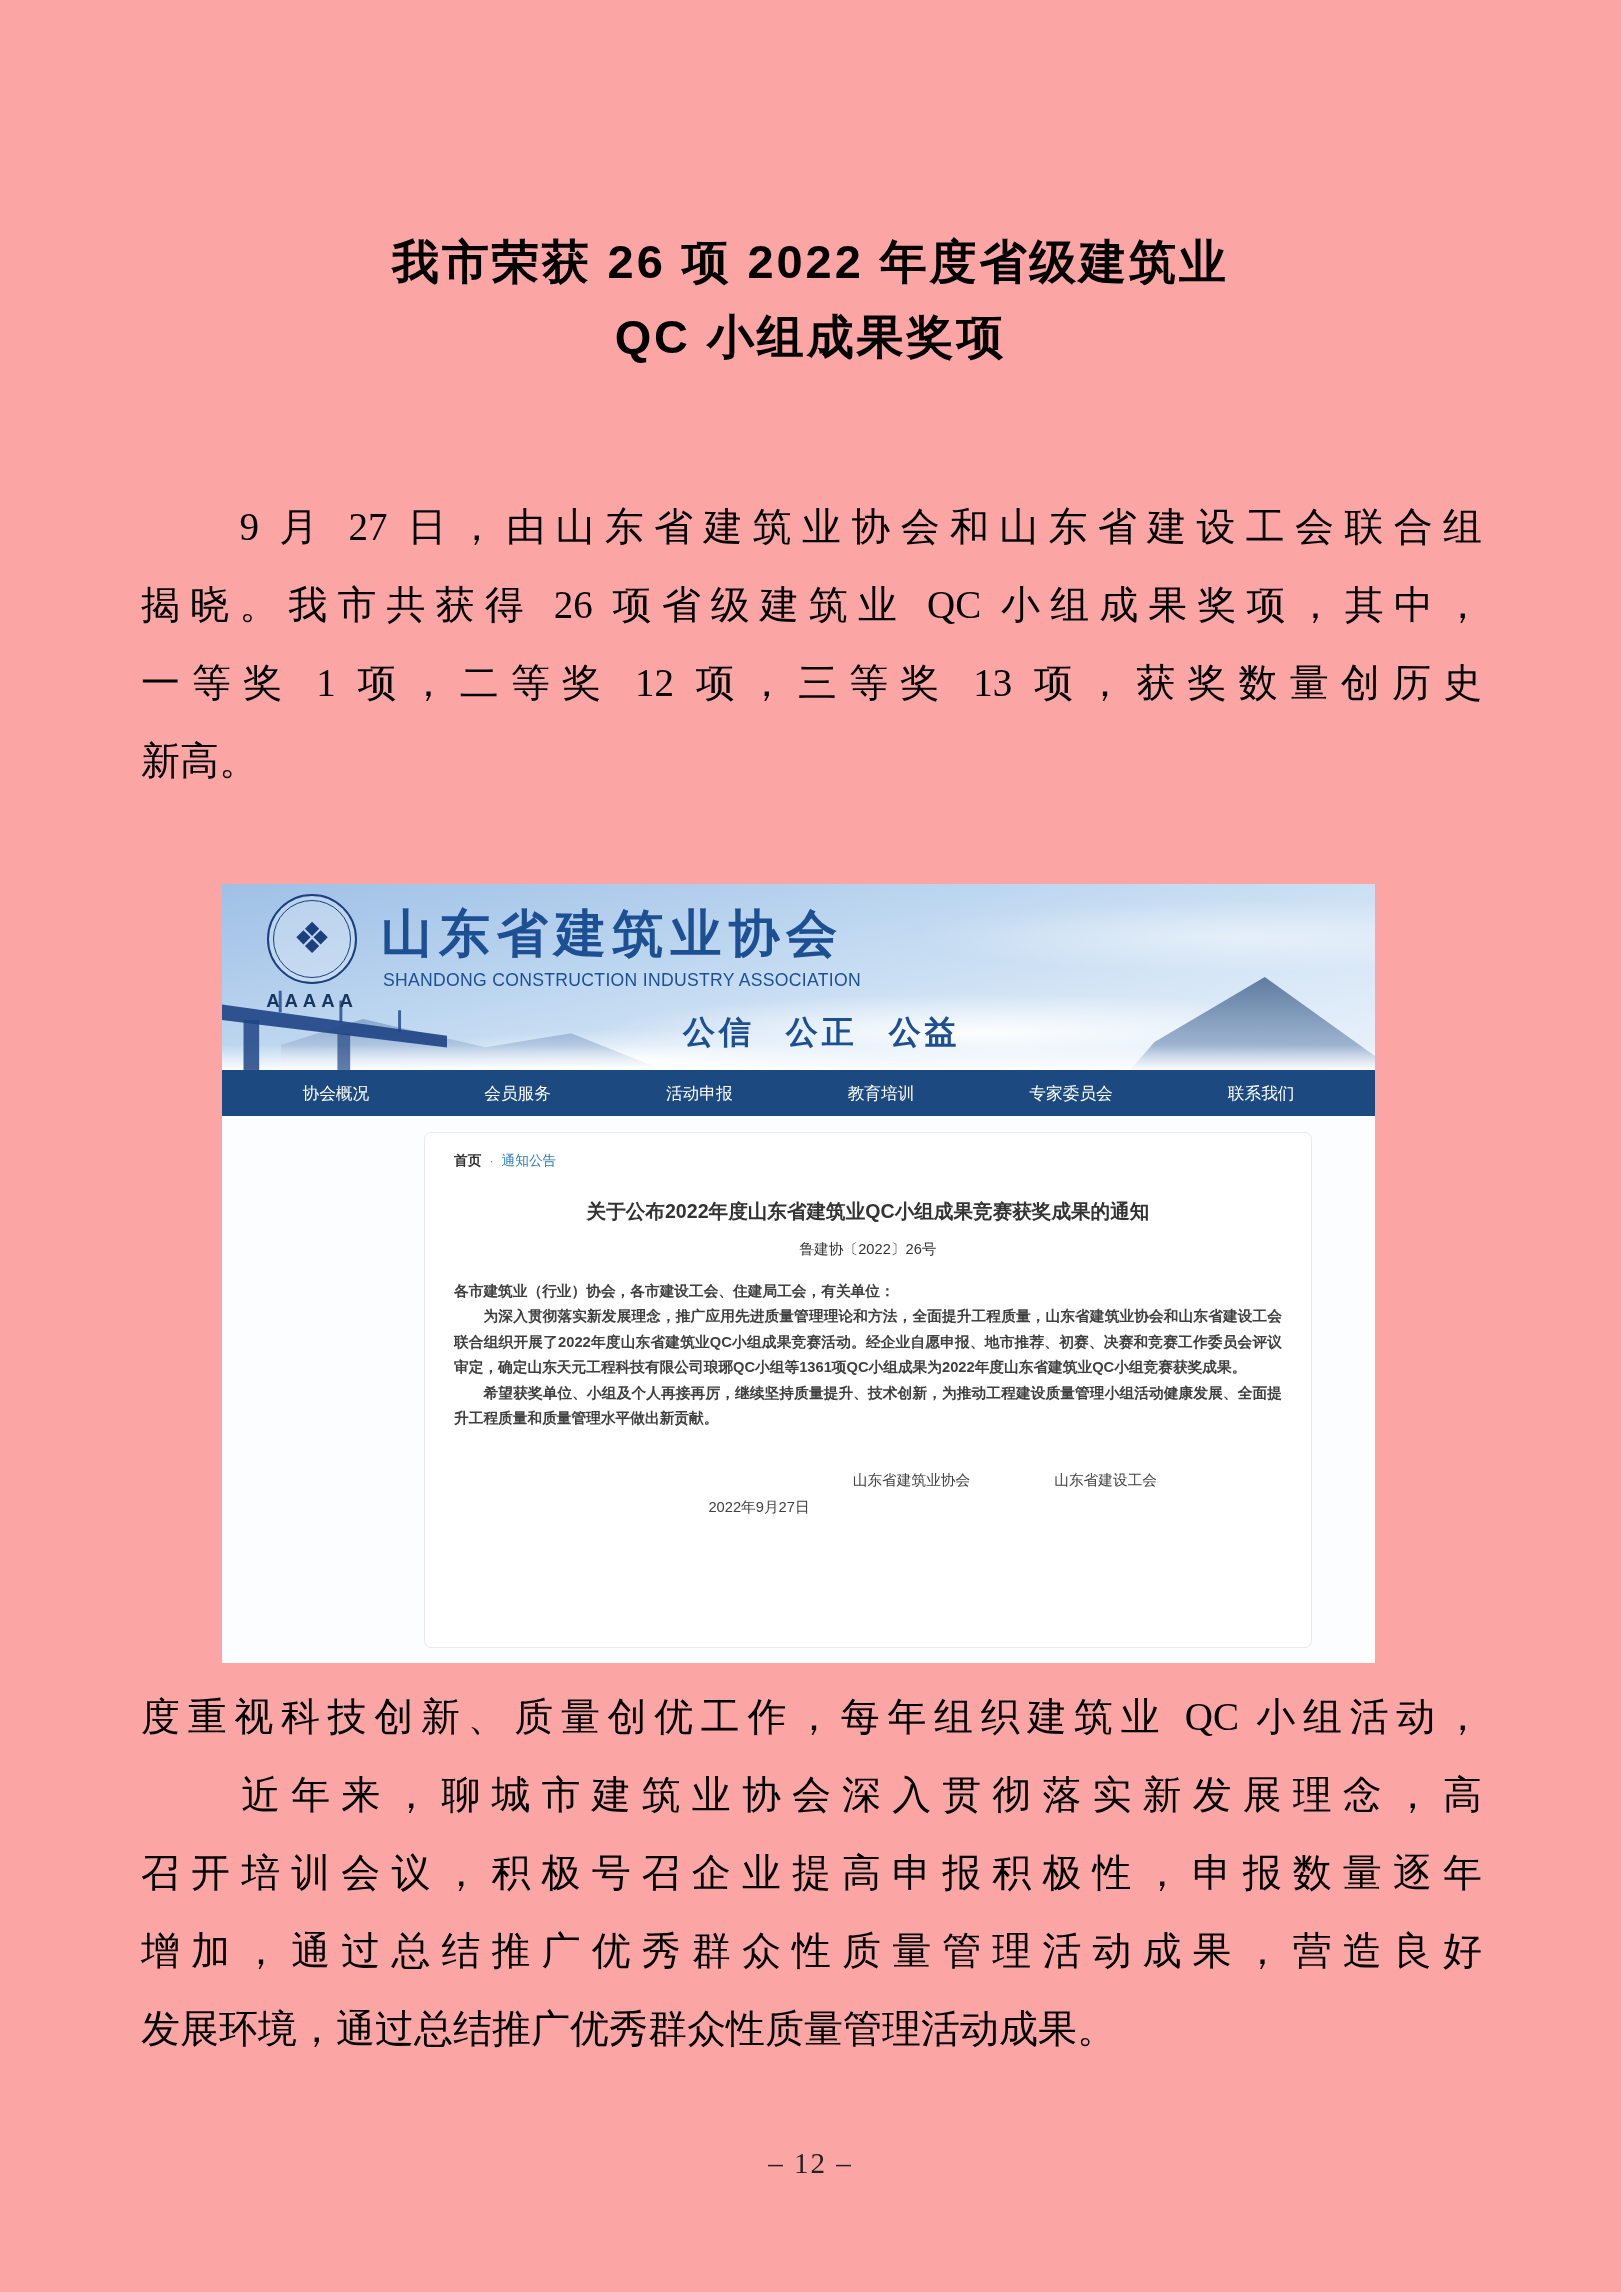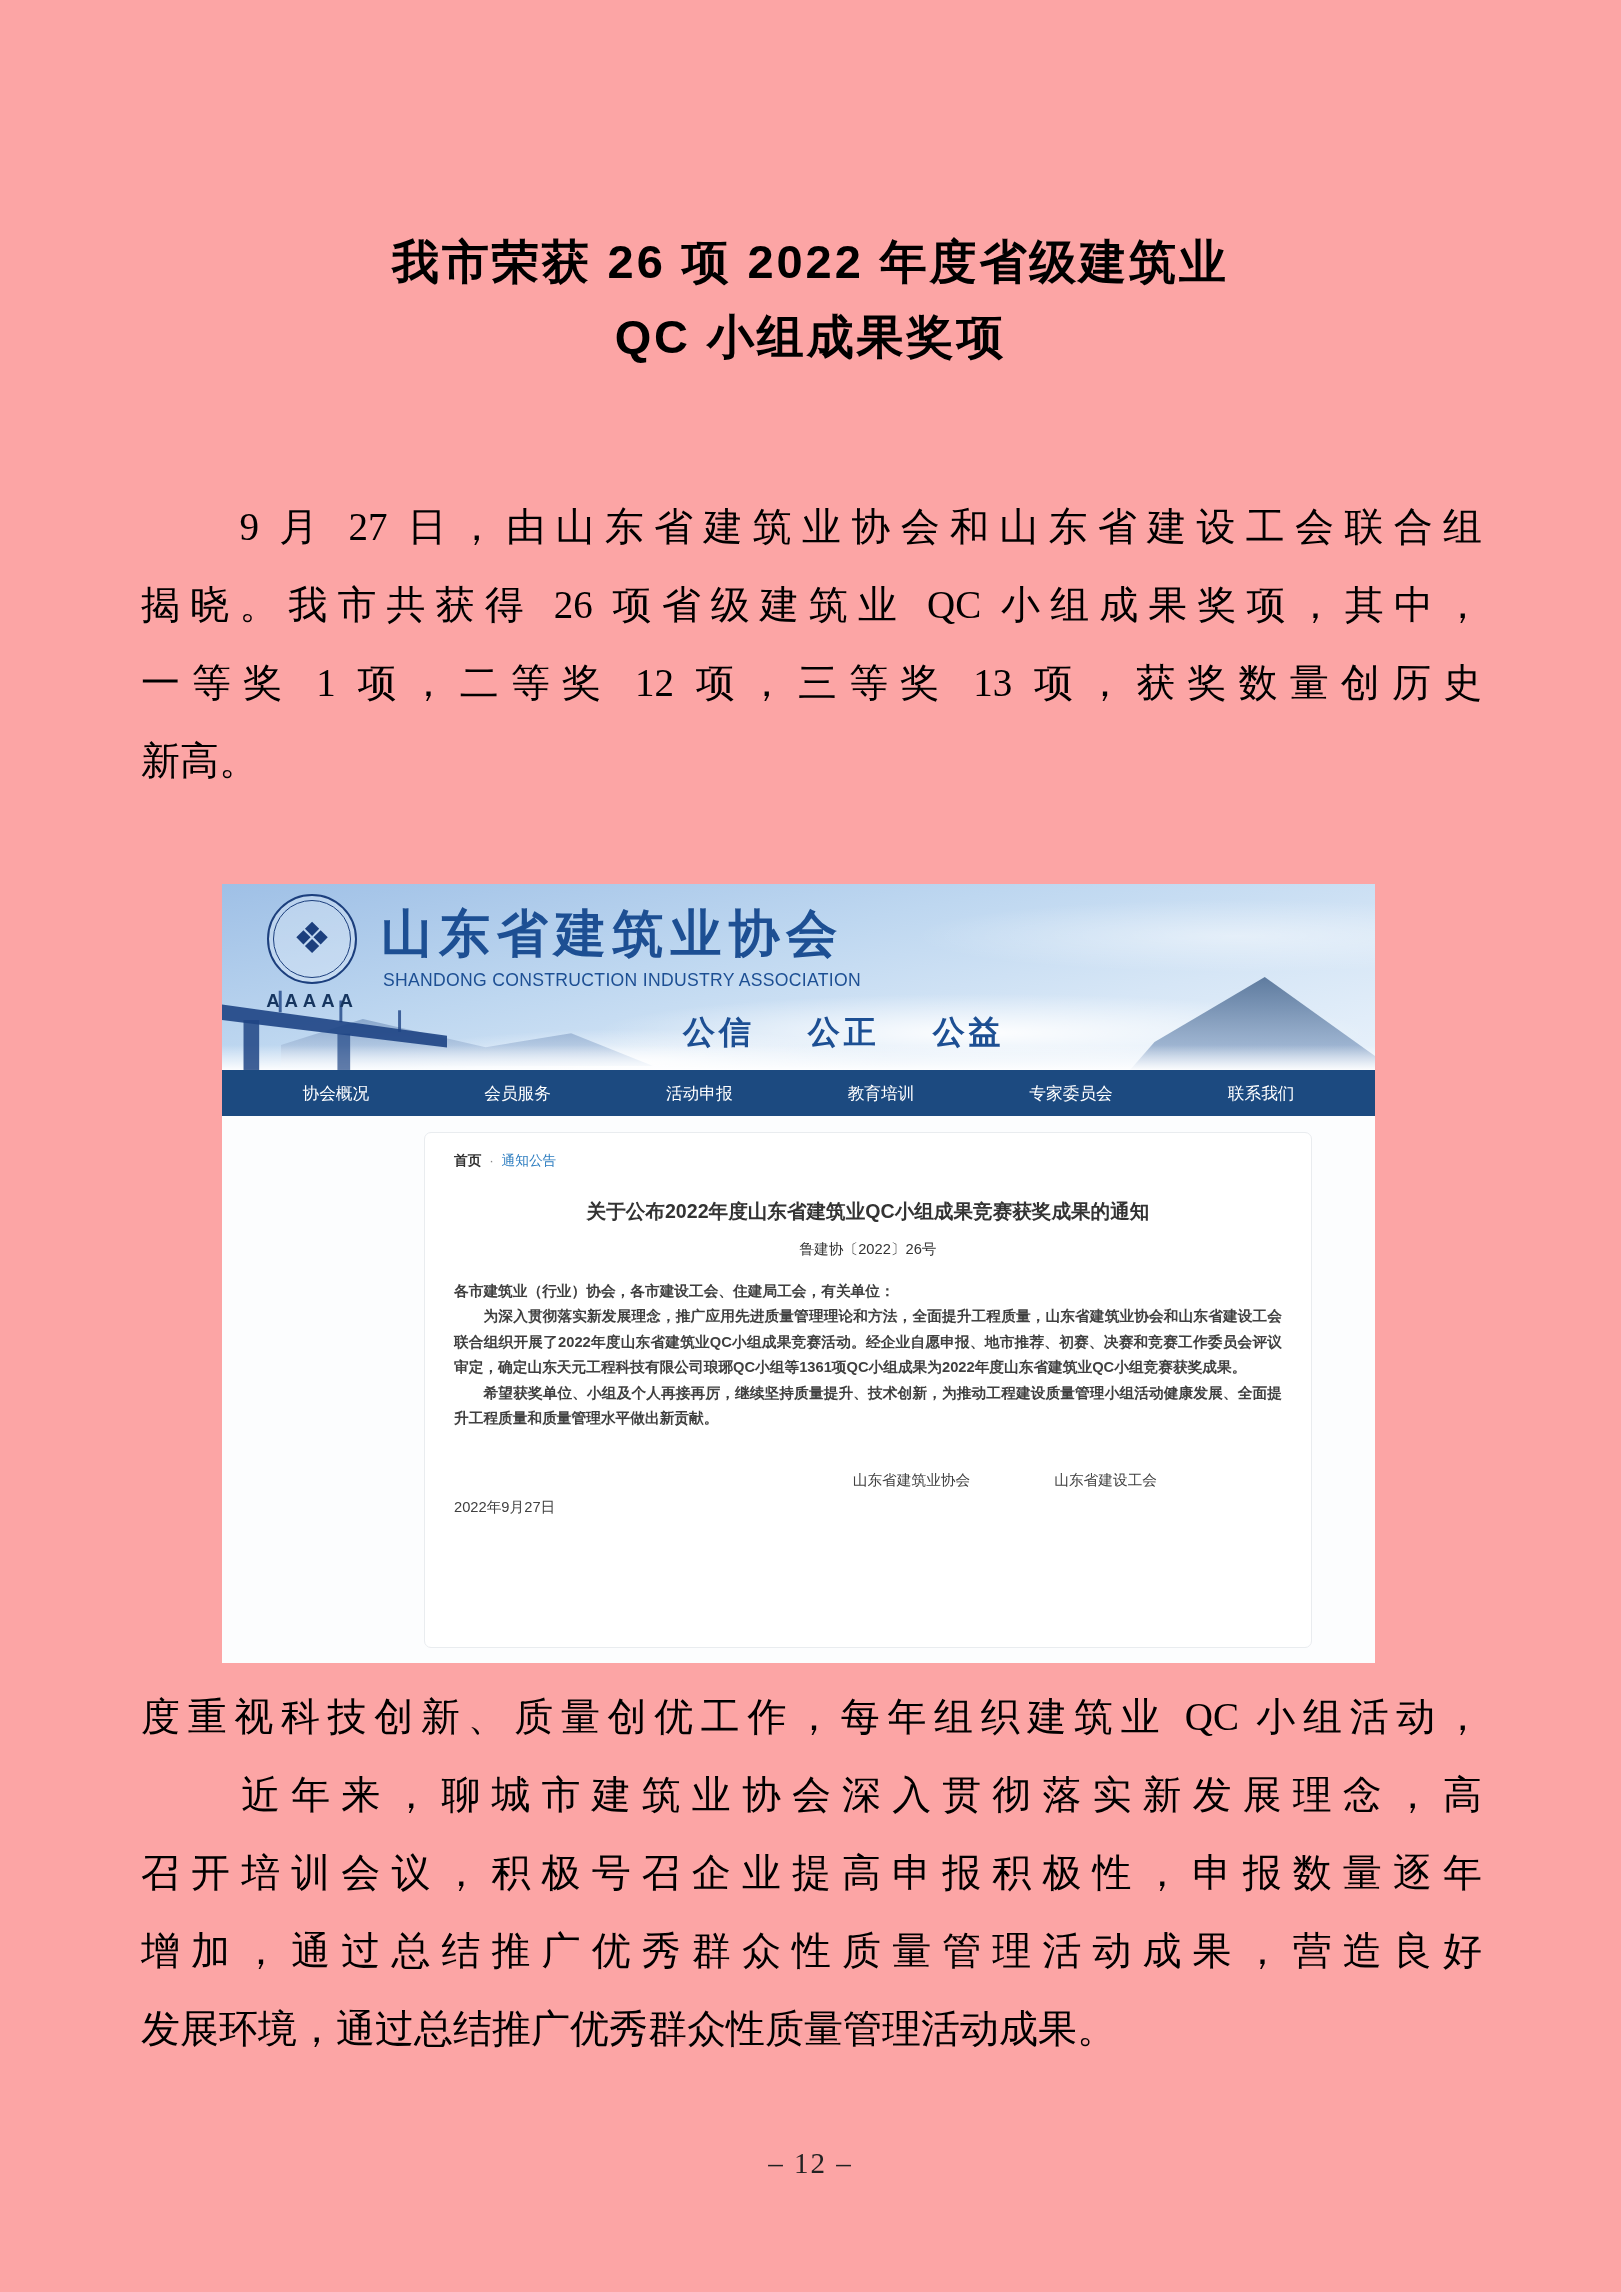--- a/index.html
+++ b/index.html
@@ -46,21 +46,21 @@
                background:rgba(255,255,255,.25);}
   .logo-circle::before{content:"";position:absolute;inset:3.9px;border:1px solid #1c3f7d;
                border-radius:50%;}
   .logo-glyph{font-size:43px;color:#1c3f7d;line-height:1;}
   .logo-grade{position:absolute;left:37px;top:106px;width:106px;text-align:center;
               font-weight:700;font-size:18.6px;letter-spacing:4.9px;color:#16355f;}
   .site-name{position:absolute;left:159px;top:15.7px;font-size:51px;font-weight:700;
              color:#1d4f93;letter-spacing:6.9px;}
   .site-name-en{position:absolute;left:161px;top:86px;font-size:17.6px;color:#1d4f93;
              letter-spacing:0.3px;}
-  .slogan{position:absolute;left:461px;top:127px;display:flex;gap:53px;
+  .slogan{position:absolute;left:461px;top:127px;display:flex;gap:31px;
           font-size:32px;font-weight:700;color:#1d4f93;letter-spacing:3.9px;}
 
   .nav{height:46px;background:#1c4a80;display:flex;align-items:center;
        justify-content:space-around;padding:0 23px;}
   .nav-item{color:#fff;font-size:16.7px;cursor:pointer;white-space:nowrap;}
 
   .content{position:relative;height:547px;background:#fcfdfe;}
   .notice-box{position:absolute;left:202px;top:15.7px;width:888px;height:516px;
               box-sizing:border-box;background:#fff;border:1px solid #e9ecef;
               border-radius:7px;padding:19.6px 29px;color:#404040;}
@@ -68,21 +68,21 @@
   .crumb-home{font-weight:700;cursor:pointer;}
   .crumb-sep{color:#888;margin:0 7.8px;}
   .crumb-link{color:#2d7dc0;cursor:pointer;}
   .n-title{margin-top:27.4px;text-align:center;font-size:19.6px;font-weight:700;color:#333;}
   .n-docnum{margin-top:15.7px;text-align:center;font-size:14.7px;color:#333;}
   .n-body{margin-top:19.6px;font-size:14.7px;line-height:25.5px;text-align:justify;font-weight:bold;}
   .n-para{margin:0;}
   .n-attach{margin-top:23.5px;font-size:14.7px;}
   .n-sigs{margin-top:39px;display:flex;justify-content:flex-end;gap:84px;
           padding-right:125px;font-size:14.7px;}
-  .n-date{margin-top:7.8px;text-align:left;padding-right:218px;font-size:14.7px;}
+  .n-date{margin-top:7.8px;text-align:center;padding-right:218px;font-size:14.7px;}
 
   
   .pagenum{position:absolute;top:2147px;left:0;width:100%;text-align:center;
            font-size:29px;color:#222;letter-spacing:2px;}
 </style>
 </head>
 <body>
 
 <div class="page">
 

